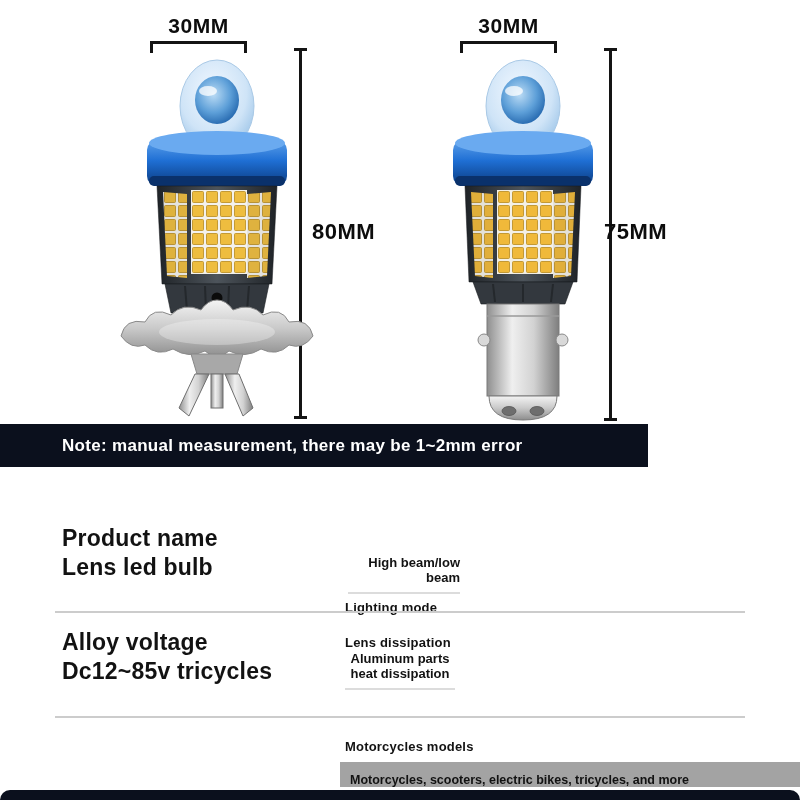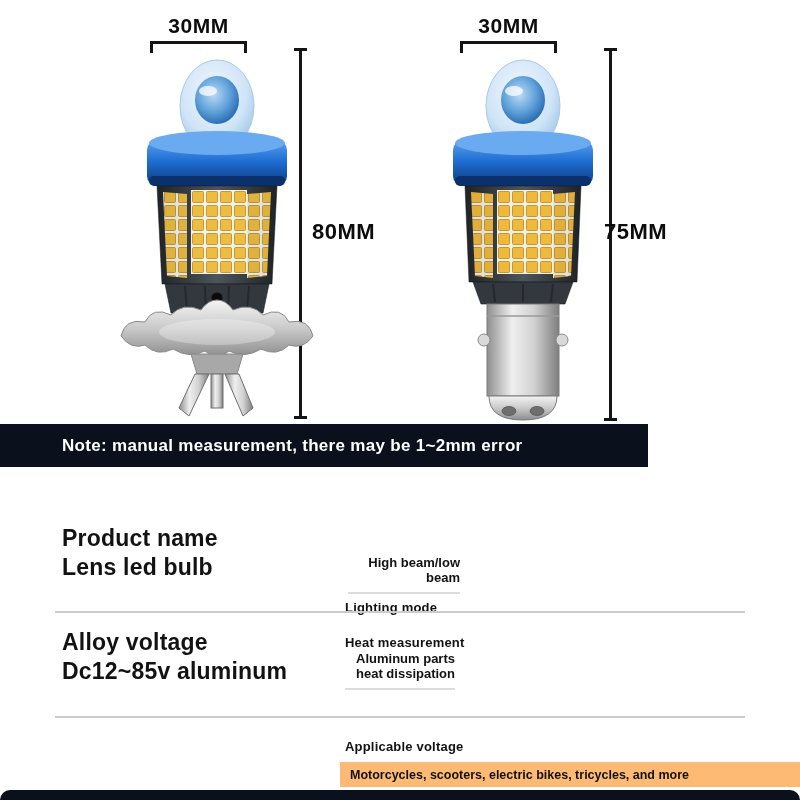--- a/index.html
+++ b/index.html
@@ -25,22 +25,22 @@
   .note-text{color:#ffffff;font-size:17px;font-weight:700;letter-spacing:.3px;margin-left:62px;}
 
   
   .spec-title{position:absolute;left:62px;font-size:23px;font-weight:800;letter-spacing:.2px;}
   .spec-value{position:absolute;left:62px;font-size:23px;font-weight:800;letter-spacing:.2px;}
   .spec-value-small{position:absolute;left:62px;font-size:15px;font-weight:700;}
   .spec-sub-title{position:absolute;left:345px;font-size:13px;font-weight:700;letter-spacing:.2px;}
   .spec-sub-value{position:absolute;font-size:13px;font-weight:700;line-height:1.15;
                   border-bottom:2px solid #dcdcdc;padding-bottom:6px;}
   .divider{position:absolute;left:55px;width:690px;height:0;border-top:2px solid #cccccc;}
-  .highlight-strip{position:absolute;left:340px;top:762px;width:460px;height:25px;background:#fdba74;
-                   display:flex;align-items:center;}
+  .highlight-strip{position:absolute;left:340px;top:762px;width:460px;height:25px;background:#a3a3a3;
+                   display:flex;align-items:flex-end;}
   .highlight-strip span{font-size:12.5px;font-weight:700;margin-left:10px;white-space:nowrap;}
   .bottom-bar{position:absolute;left:0;right:0;top:790px;height:10px;background:#0b101d;
               border-radius:10px 10px 0 0;}
 </style>
 </head>
 <body>
 
 <div class="page">
 
   <div class="dim-top" style="left:150px;width:97px;">
@@ -189,26 +189,26 @@
   </div>
 
   <div class="spec-title" style="top:525px;">Product name</div>
   <div class="spec-value" style="top:554px;">Lens led bulb</div>
   <div class="spec-sub-title" style="top:560px;margin-top:40px;">Lighting mode</div>
   <div class="spec-sub-value" style="left:348px;top:556px;width:112px;text-align:right;">High beam/low beam</div>
 
   <div class="divider" style="top:611px;"></div>
 
   <div class="spec-title" style="top:629px;">Alloy voltage</div>
-  <div class="spec-value" style="top:658px;">Dc12~85v aluminum</div>
-  <div class="spec-sub-title" style="top:635px;">Heat measurement</div>
-  <div class="spec-sub-value" style="left:345px;top:652px;width:110px;text-align:right;">Aluminum parts heat dissipation</div>
+  <div class="spec-value" style="top:658px;">Dc12~85v tricycles</div>
+  <div class="spec-sub-title" style="top:635px;">Lens dissipation</div>
+  <div class="spec-sub-value" style="left:345px;top:652px;width:110px;text-align:center;">Aluminum parts heat dissipation</div>
 
   <div class="divider" style="top:716px;"></div>
 
-  <div class="spec-sub-title" style="top:739px;">Applicable voltage</div>
+  <div class="spec-sub-title" style="top:739px;">Motorcycles models</div>
   <div class="highlight-strip">
     <span>Motorcycles, scooters, electric bikes, tricycles, and more</span>
   </div>
 
   <div class="bottom-bar"></div>
 
 </div>
 
 </body></html>

